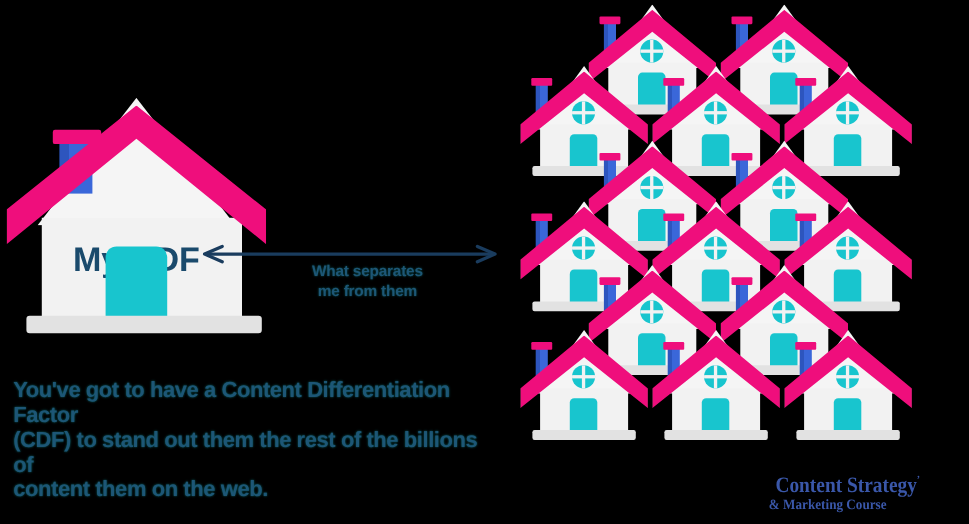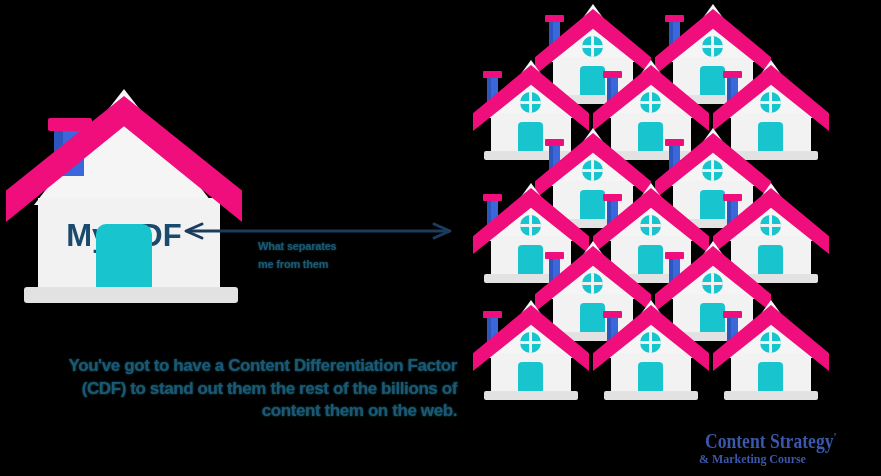--- a/index.html
+++ b/index.html
@@ -24,22 +24,22 @@
   .bh-base{position:absolute;left:18px;top:191px;width:214px;height:16px;border-radius:3px;
            background:var(--base,#e2e2e2);}
   .bh-roof{position:absolute;left:0;top:0;width:236px;height:126px;
            background:var(--roof_pink,#ef0e7c);
            clip-path:polygon(50% 0,100% 75%,100% 100%,50% 24%,0 100%,0 75%);
            filter:drop-shadow(0 5px 0 var(--roof_shadow,#d8d8d8));}
 
   
   .arrow-wrap{position:absolute;left:179px;top:221px;width:278px;height:20px;}
   .arrow-wrap svg{display:block;}
-  .arrow-label{position:absolute;left:258px;top:237px;width:152px;
-               font-size:11px;font-weight:700;letter-spacing:-0.2px;line-height:18px;
+  .arrow-label{position:absolute;left:258px;top:237px;width:152px;text-align:center;
+               font-size:14px;font-weight:700;letter-spacing:-0.2px;line-height:18px;
                color:var(--text_navy,#1d5676);
                text-shadow:0 0 2px rgba(24,196,205,.45);}
   .arrow-label span{display:block;}
 
   
   .cluster{position:absolute;left:0;top:0;width:881px;height:476px;}
   .sh{position:absolute;width:120px;height:110px;}
   .sh-gable{position:absolute;left:18px;top:-5px;width:84px;height:58px;
             background:var(--gable,#f5f5f5);clip-path:polygon(50% 0,100% 100%,0 100%);}
   .sh-stack{position:absolute;left:16px;top:11px;width:11px;height:26px;
@@ -55,24 +55,24 @@
   .sh-door{position:absolute;left:47px;top:57px;width:25px;height:30px;
            border-radius:4px 4px 0 0;background:var(--teal,#18c5ce);}
   .sh-base{position:absolute;left:13px;top:86px;width:94px;height:9px;border-radius:2px;
            background:var(--base,#e2e2e2);}
   .sh-roof{position:absolute;left:2px;top:0;width:116px;height:66px;
            background:var(--roof_pink,#ef0e7c);
            clip-path:polygon(50% 0,100% 73%,100% 100%,50% 30%,0 100%,0 73%);
            filter:drop-shadow(0 3px 0 var(--roof_shadow,#d8d8d8));}
 
   
-  .caption{position:absolute;left:12px;top:355px;width:445px;
-           font-size:17px;font-weight:700;letter-spacing:-0.4px;line-height:22.5px;
+  .caption{position:absolute;left:12px;top:344px;width:445px;
+           font-size:20px;font-weight:700;letter-spacing:-0.4px;line-height:22.5px;
            color:var(--text_navy,#1d5676);
-           text-shadow:0 0 2px rgba(24,196,205,.55);text-align:right;}
+           text-shadow:0 0 2px rgba(24,196,205,.55);}
   .caption span{display:block;}
 
   
   .logo{position:absolute;right:45px;top:430px;text-align:left;
         font-family:"Liberation Serif",serif;color:var(--logo_blue,#3a57a9);}
   .logo-line1{font-size:20px;font-weight:700;transform:scaleX(.88);transform-origin:100% 50%;
               white-space:nowrap;}
   .logo-line1 sup{font-size:10px;}
   .logo-line2{font-size:13px;font-weight:700;transform:scaleX(.92);transform-origin:100% 50%;
               margin-top:-2px;padding-right:2px;white-space:nowrap;}

